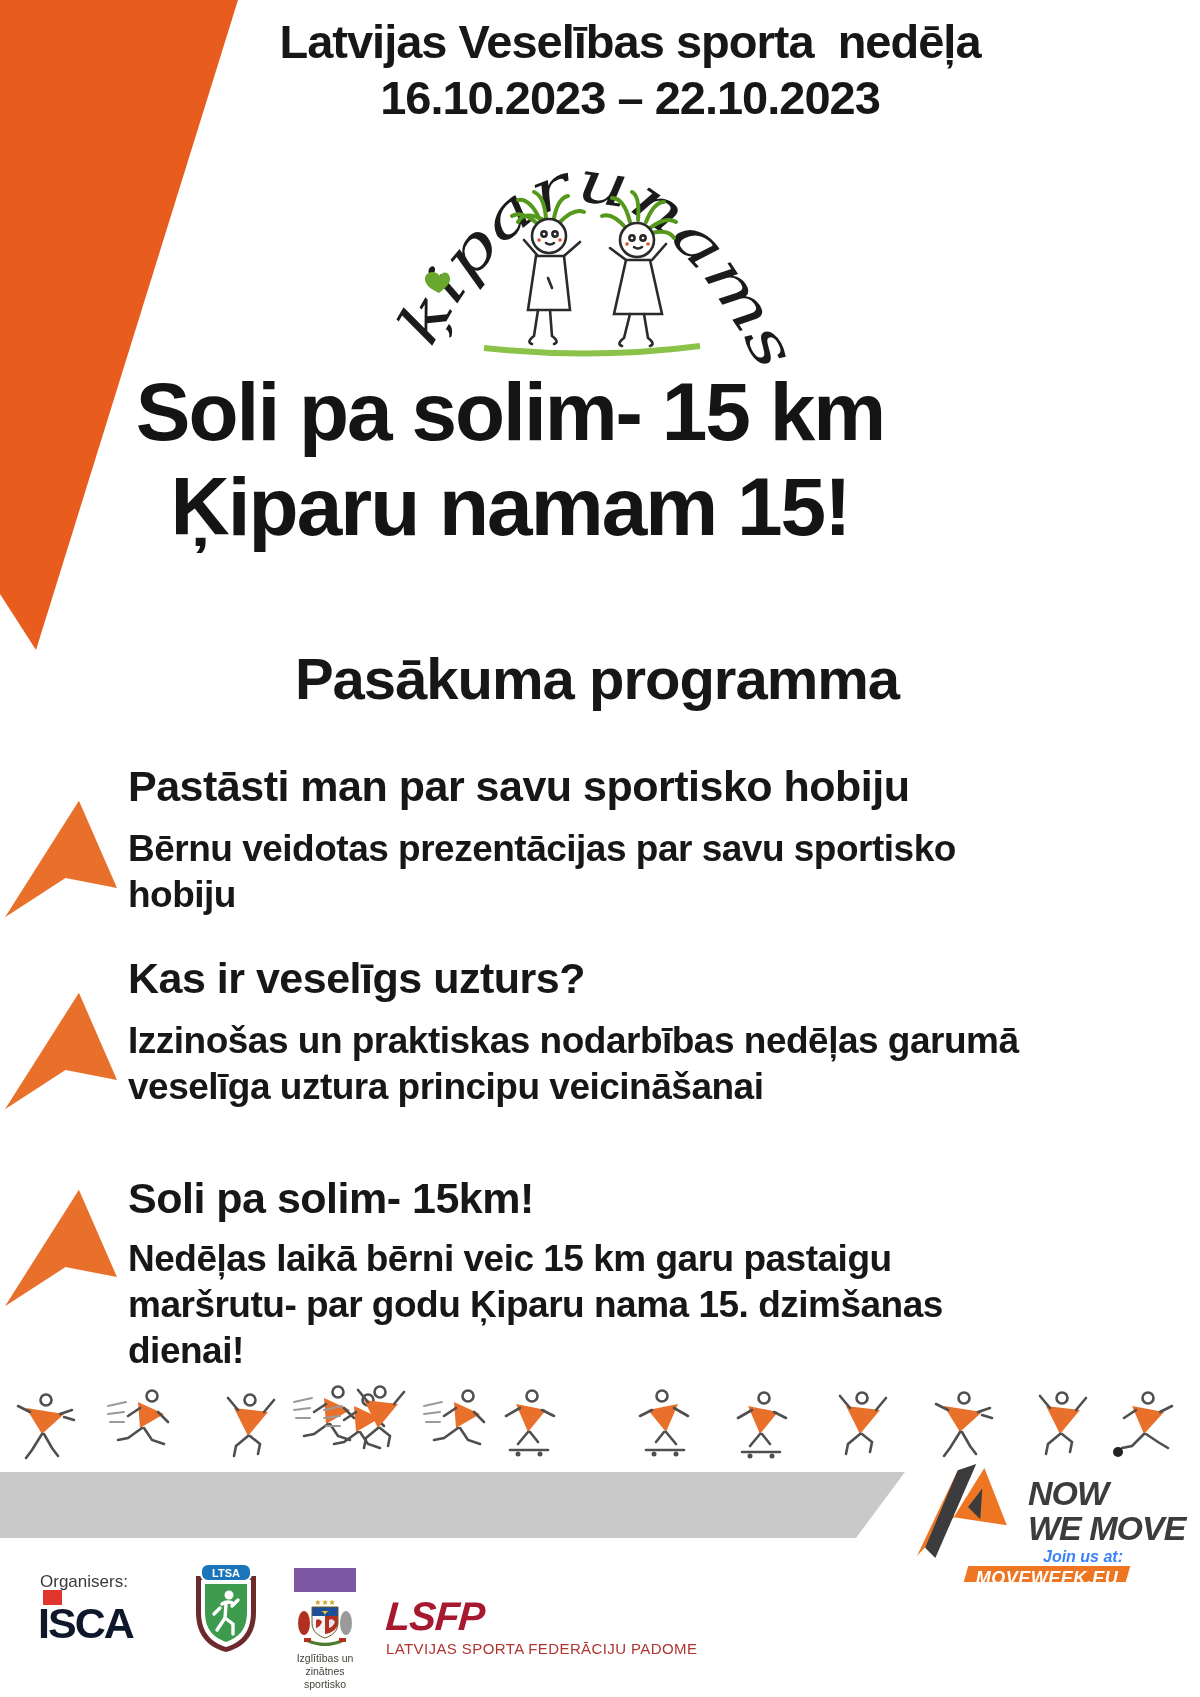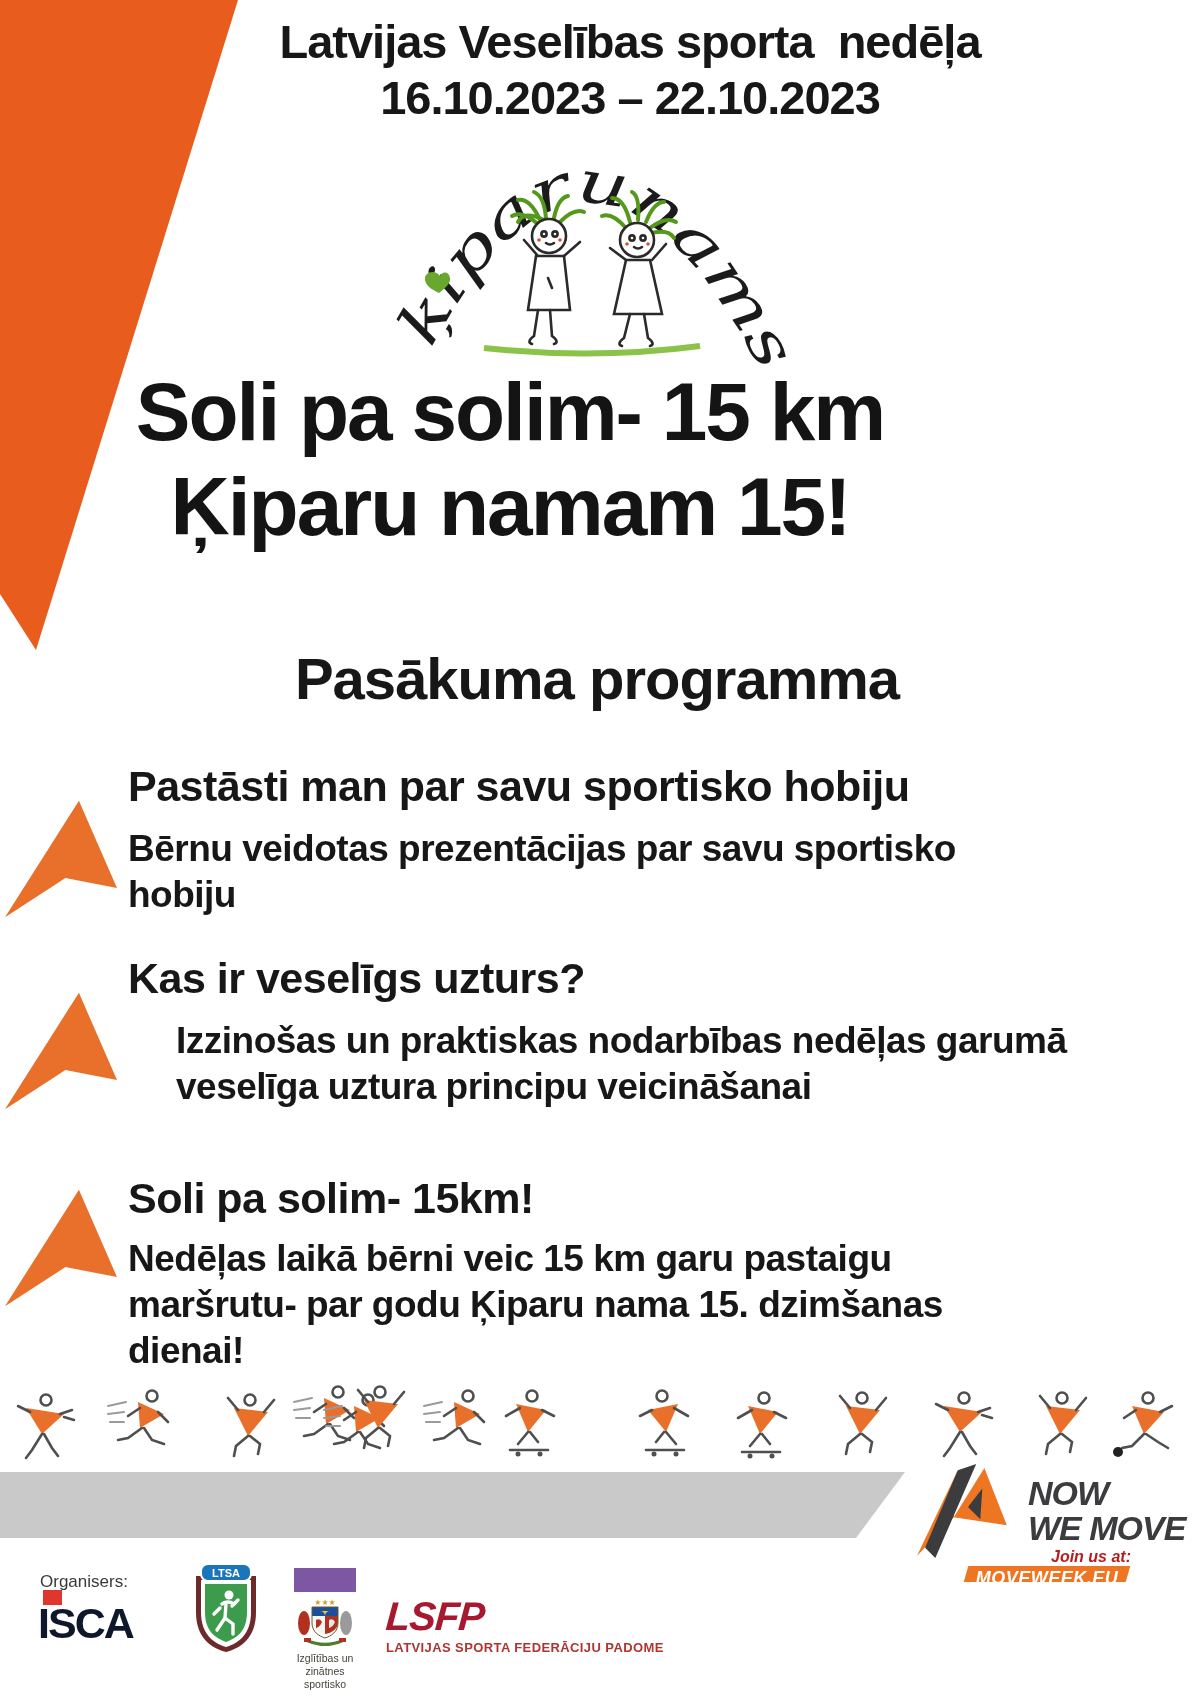--- a/index.html
+++ b/index.html
@@ -39,42 +39,42 @@
   .figures-strip{left:0; top:1378px;}
 
   
   .gray-bar{left:0; top:1472px; width:910px; height:66px; background:#c9c9c9;
     clip-path:polygon(0 0, 905px 0, 856px 66px, 0 66px);}
 
   
   .nwm{left:900px; top:1462px; width:300px; height:135px;}
   .nwm-words{position:absolute; left:128px; top:14px; color:#3c3c3e; font-style:italic;
     font-weight:bold; font-size:34px; line-height:1.02; letter-spacing:-1px; white-space:nowrap;}
-  .nwm-join{position:absolute; left:106px; top:86px; width:170px; text-align:center;
-    color:#b91c1c; font-style:italic; font-weight:bold; font-size:16px;}
+  .nwm-join{position:absolute; left:98px; top:86px; width:170px; text-align:center;
+    color:#3b82f6; font-style:italic; font-weight:bold; font-size:16px;}
   .nwm-banner{position:absolute; left:66px; top:104px; width:162px; height:16px;}
   .nwm-banner .bg{position:absolute; left:0; top:0; right:0; bottom:0; background:#ee7623;
     transform:skewX(-16deg);}
   .nwm-banner .txt{position:relative; display:block; text-align:center; color:#ffffff;
     font-style:italic; font-weight:bold; font-size:18px; line-height:24px; letter-spacing:0.5px;}
 
   
   .organisers-label{left:40px; top:1572px; font-size:17px; color:#3a3a3a;}
   .isca{left:38px; top:1588px; width:150px;}
   .isca-sq{position:absolute; left:5px; top:2px; width:19px; height:15px; background:#df372e;}
   .isca-text{display:block; margin-top:14px; font-size:43px; font-weight:bold; color:#0f172a;
     letter-spacing:-2px; line-height:1;}
   .ltsa{left:192px; top:1560px;}
   .ministry{left:282px; top:1568px; width:86px; text-align:center;}
   .ministry-flag{display:block; margin:0 auto; width:62px; height:24px; background:#7e57a4;}
   .ministry-name{margin-top:2px; font-size:10.5px; line-height:1.25; color:#45453c;}
   .lsfp{left:386px; top:1596px;}
   .lsfp-text{display:block; font-size:40px; font-weight:bold; font-style:italic;
     color:#a6192e; letter-spacing:-1px; line-height:1; transform:skewX(-4deg);}
-  .lsfp-tagline{display:block; margin-top:4px; font-size:13px; color:#b03530; letter-spacing:0.4px;font-weight:bold;}
+  .lsfp-tagline{display:block; margin-top:4px; font-size:15px; color:#b03530; letter-spacing:0.4px;}
 </style>
 </head>
 <body>
 
 <div class="poster">
 
   <div class="abs orange-wedge"></div>
 
   <div class="abs title-block">
     <div class="title-line1">Latvijas Veselības sporta  nedēļa</div>
@@ -151,21 +151,21 @@
     <polygon points="66,0 100,78 54,69 0,104" fill="#e8702a"></polygon>
   </svg>
 
   <div class="abs item-text" style="left:128px; top:760px; width:960px;">
     <div class="item-title">Pastāsti man par savu sportisko hobiju</div>
     <div class="item-desc" style="width:900px;">Bērnu veidotas prezentācijas par savu sportisko hobiju</div>
   </div>
 
   <div class="abs item-text" style="left:128px; top:952px; width:980px;">
     <div class="item-title">Kas ir veselīgs uzturs?</div>
-    <div class="item-desc" style="width:930px;margin-left:48px;">Izzinošas un praktiskas nodarbības nedēļas garumā veselīga uztura principu veicināšanai</div>
+    <div class="item-desc" style="width:930px;">Izzinošas un praktiskas nodarbības nedēļas garumā veselīga uztura principu veicināšanai</div>
   </div>
 
   <div class="abs item-text" style="left:128px; top:1172px; width:960px;">
     <div class="item-title">Soli pa solim- 15km!</div>
     <div class="item-desc" style="width:860px; margin-top:12px;">Nedēļas laikā bērni veic 15 km garu pastaigu maršrutu- par godu Ķiparu nama 15. dzimšanas dienai!</div>
   </div>
 
   <svg class="abs figures-strip" width="1200" height="90" viewBox="0 0 1200 90">
     <defs>
       <g id="figA" stroke="#4f4f4f" stroke-width="2.6" fill="none" stroke-linecap="round">

